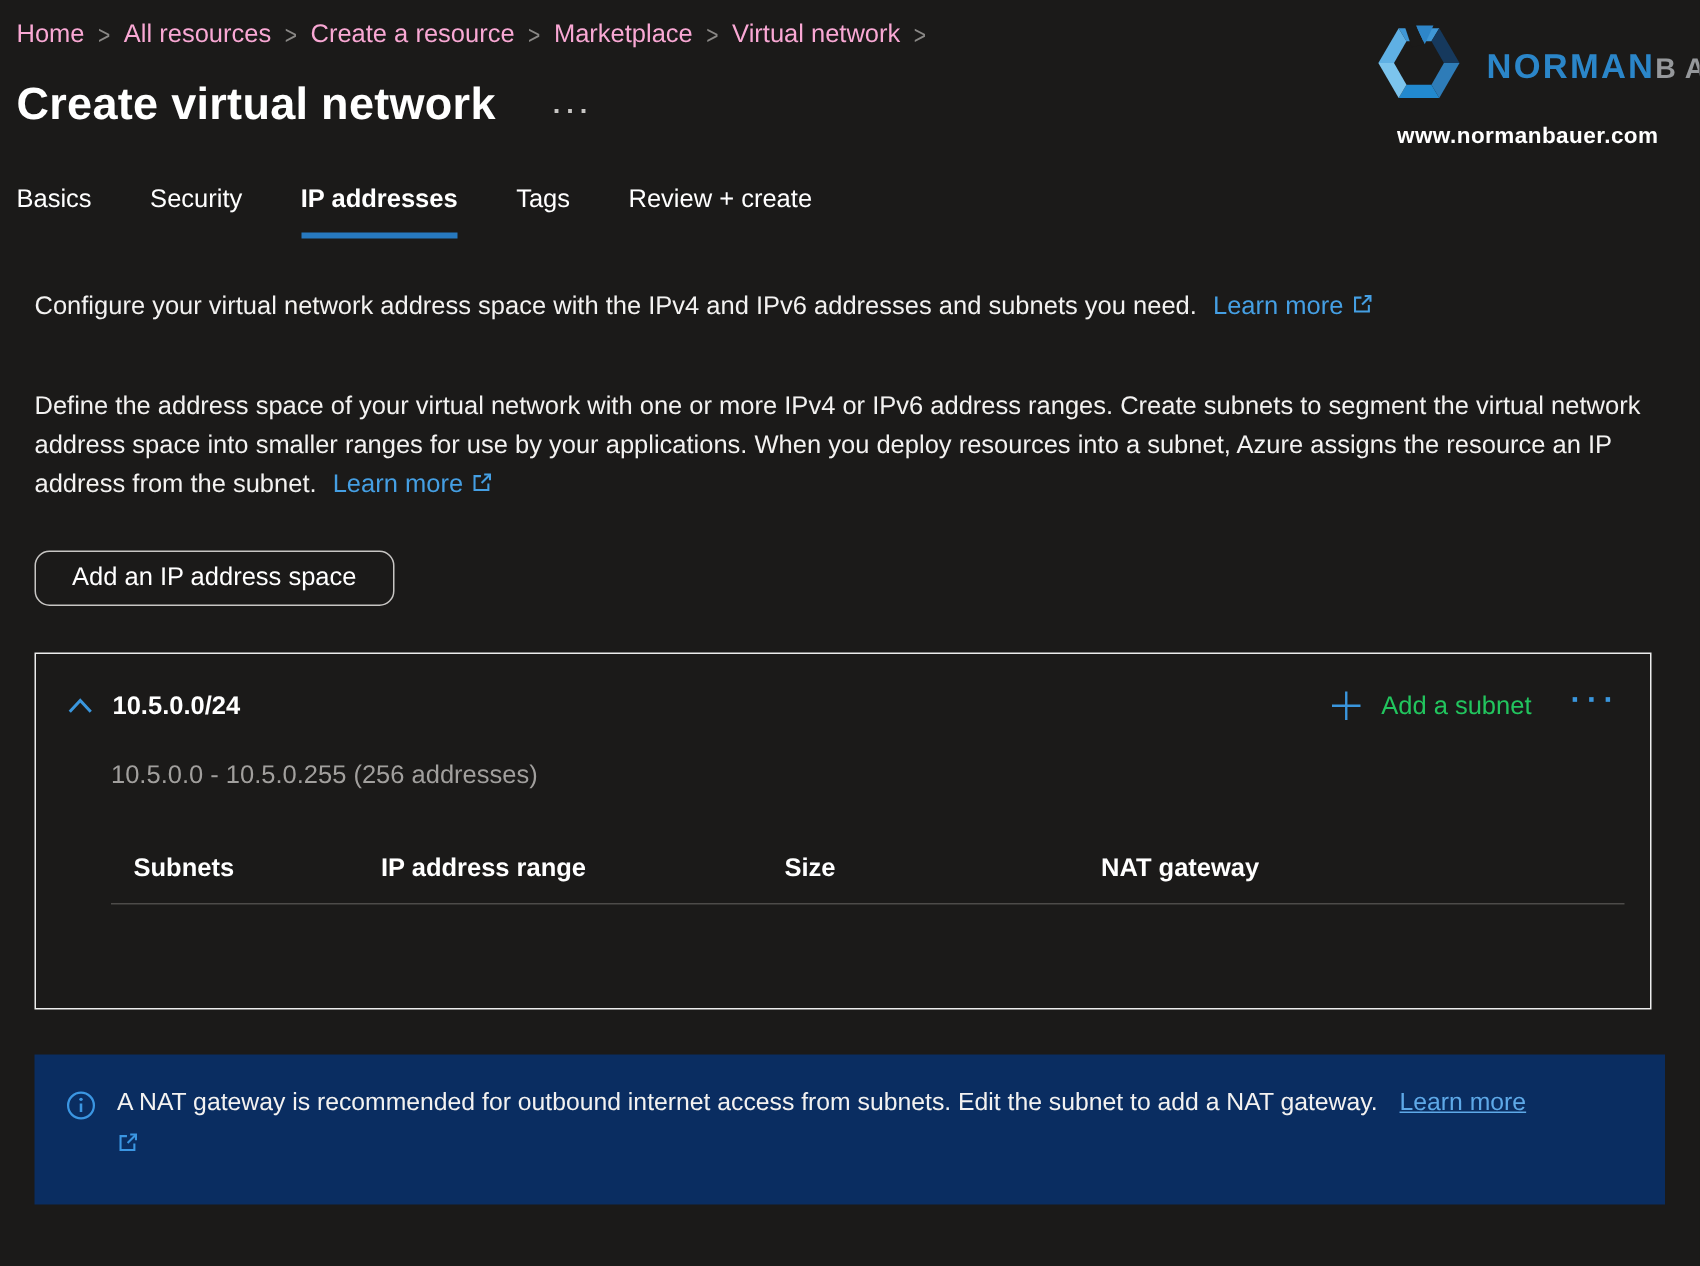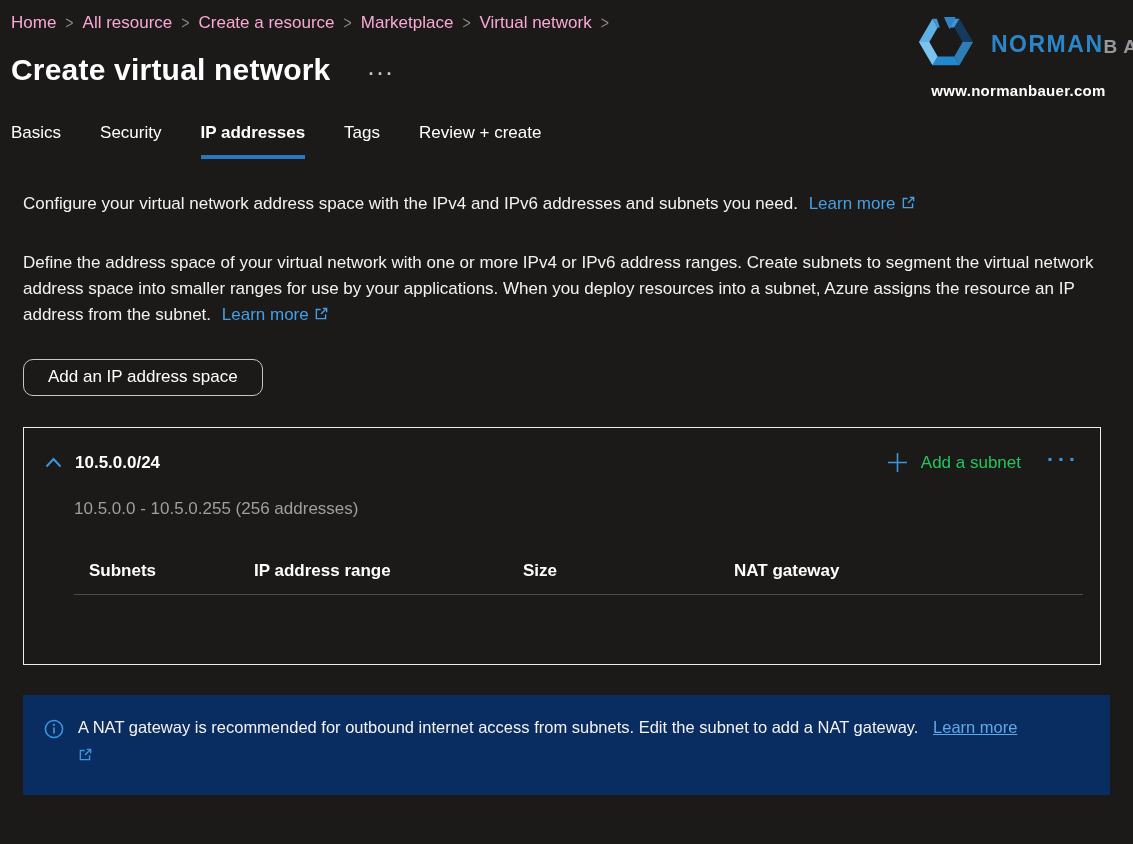--- a/index.html
+++ b/index.html
@@ -44,21 +44,21 @@
     font-size:17px; color:#ffffff; margin-right:39px;
     padding-bottom:12px; border-bottom:4px solid transparent;
     cursor:pointer;
   }
   .tab.active { font-weight:700; border-bottom-color:#2779bf; }
 
   
   .content { margin:0 16px 0 23px; }
   .para { font-size:17px; line-height:26px; color:#f3f2f1; }
   .para-1 { margin-top:32px; max-width:1095px; }
-  .para-2 { margin-top:32px; max-width:1095px; }
+  .para-2 { margin-top:40px; max-width:1095px; }
   .link { color:#459fe3; text-decoration:none; cursor:pointer; }
   .ext-icon { display:inline-block; vertical-align:-1px; margin-left:5px; }
 
   
   .btn-outline {
     margin-top:30px;
     background:transparent;
     color:#ffffff;
     font-size:17px;
     font-family:"Liberation Sans", sans-serif;
@@ -105,21 +105,21 @@
   .banner-ext { display:inline-block; margin-top:4px; }
 </style>
 </head>
 <body>
 
 <div class="page">
 
   <nav class="breadcrumb">
     <a>Home</a>
     <span class="crumb-sep">&gt;</span>
-    <a>All resource</a>
+    <a>All resources</a>
     <span class="crumb-sep">&gt;</span>
     <a>Create a resource</a>
     <span class="crumb-sep">&gt;</span>
     <a>Marketplace</a>
     <span class="crumb-sep">&gt;</span>
     <a>Virtual network</a>
     <span class="crumb-sep">&gt;</span>
   </nav>
 
   <div class="title-row">

